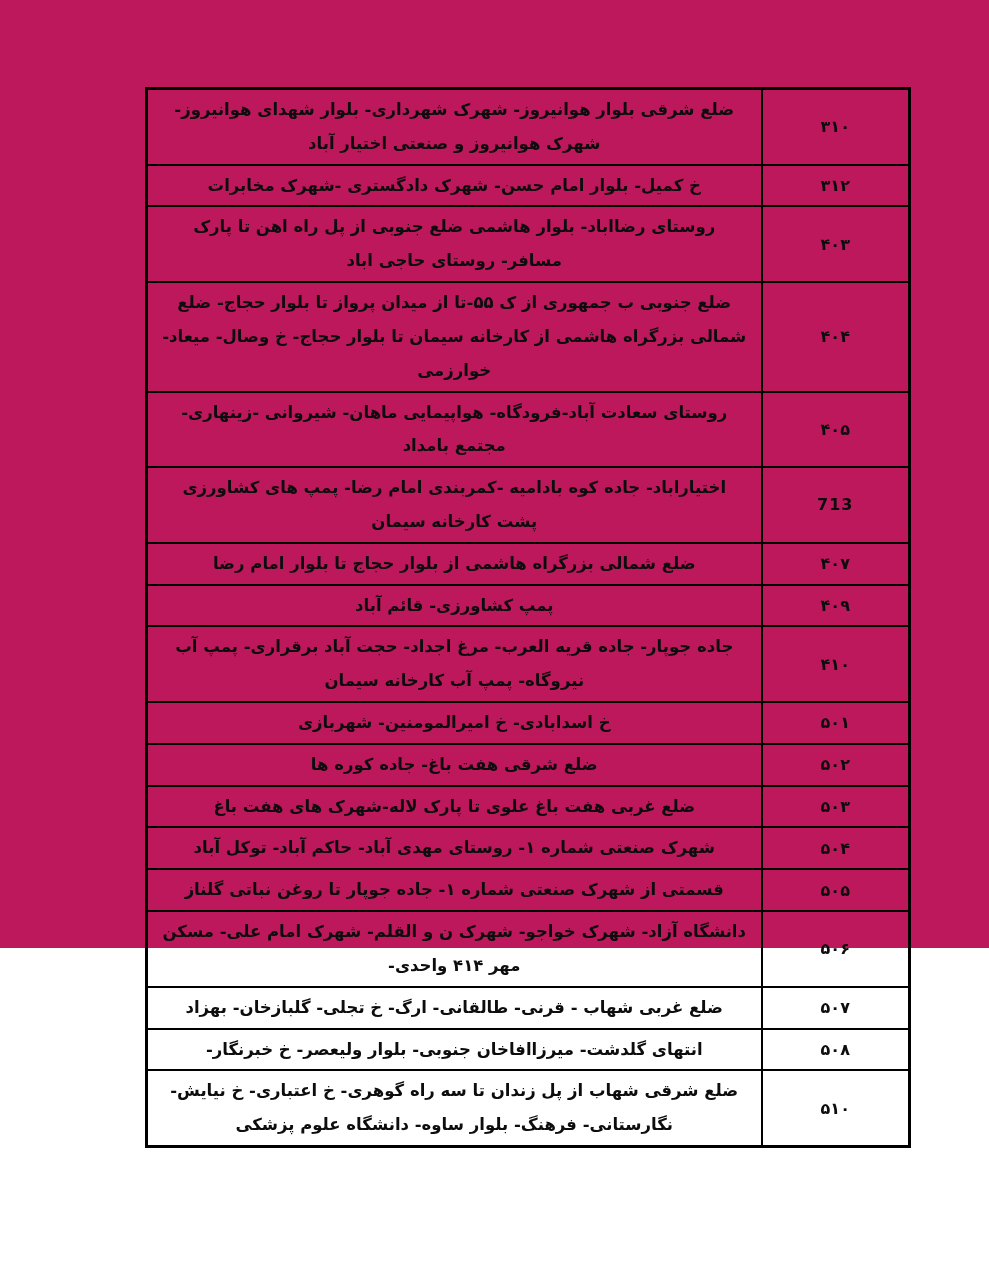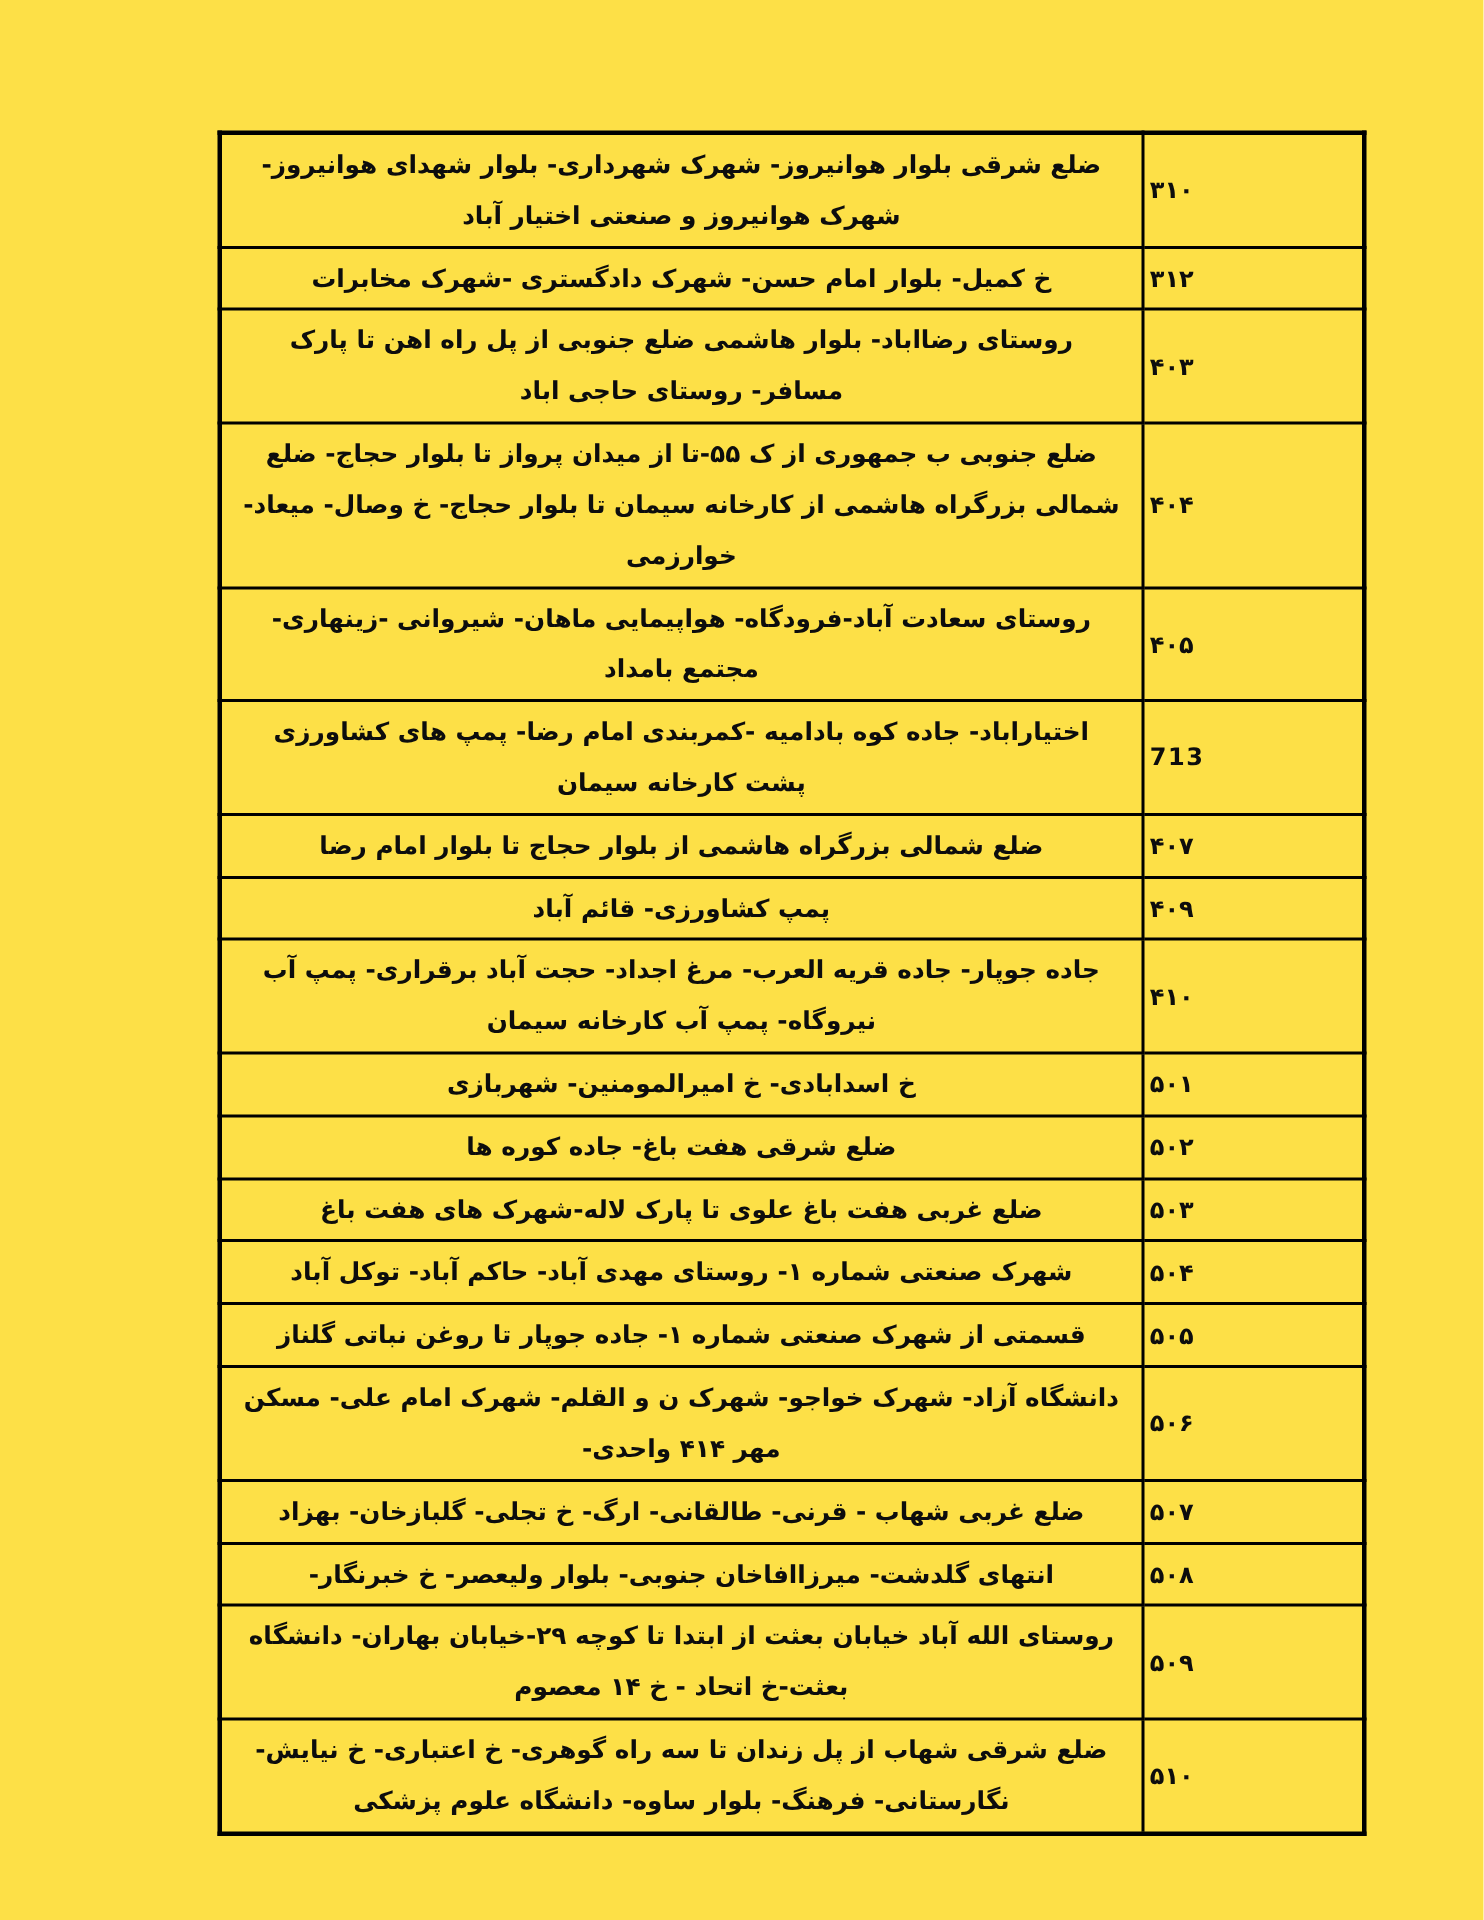--- a/index.html
+++ b/index.html
@@ -11,22 +11,22 @@
   }
   body {
     width: 989px;
     height: 1280px;
     position: relative;
   }
   .page {
     position: absolute;
     left: 0; top: 0;
     width: 989px;
-    height: 1280px;
-    background: #fde047;
+    height: 948px;
+    background: #be185d;
   }
   .zones-table-wrap {
     position: absolute;
     left: 145px;
     top: 87px;
   }
   table.zones-table {
     border-collapse: collapse;
     width: 763px;
     table-layout: fixed;
@@ -42,21 +42,21 @@
     direction: rtl;
     text-align: center;
     font-weight: bold;
     font-size: 16.5px;
     line-height: 2.05;
     padding: 3px 12px;
   }
   td.code-cell {
     width: 148px;
     direction: rtl;
-    text-align: left;
+    text-align: center;
     font-weight: bold;
     font-size: 16px;
     letter-spacing: 1px;
     padding: 2px 4px;
   }
 </style>
 </head>
 <body>
 
 <div class="page">
@@ -124,24 +124,20 @@
           <td class="code-cell">۵۰۶</td>
         </tr>
         <tr style="height:28px;">
           <td class="desc-cell">ضلع غربی شهاب - قرنی- طالقانی- ارگ- خ تجلی- گلبازخان- بهزاد</td>
           <td class="code-cell">۵۰۷</td>
         </tr>
         <tr style="height:33px;">
           <td class="desc-cell">انتهای گلدشت- میرزاافاخان جنوبی- بلوار ولیعصر- خ خبرنگار-</td>
           <td class="code-cell">۵۰۸</td>
         </tr>
-        <tr style="height:66px;">
-          <td class="desc-cell">روستای الله آباد خیابان بعثت از ابتدا تا کوچه ۲۹-خیابان بهاران- دانشگاه بعثت-خ اتحاد - خ ۱۴ معصوم</td>
-          <td class="code-cell">۵۰۹</td>
-        </tr>
         <tr style="height:65px;">
           <td class="desc-cell">ضلع شرقی شهاب از پل زندان تا سه راه گوهری- خ اعتباری- خ نیایش- نگارستانی- فرهنگ- بلوار ساوه- دانشگاه علوم پزشکی</td>
           <td class="code-cell">۵۱۰</td>
         </tr>
 
       </tbody>
     </table>
   </div>
 </div>
 

